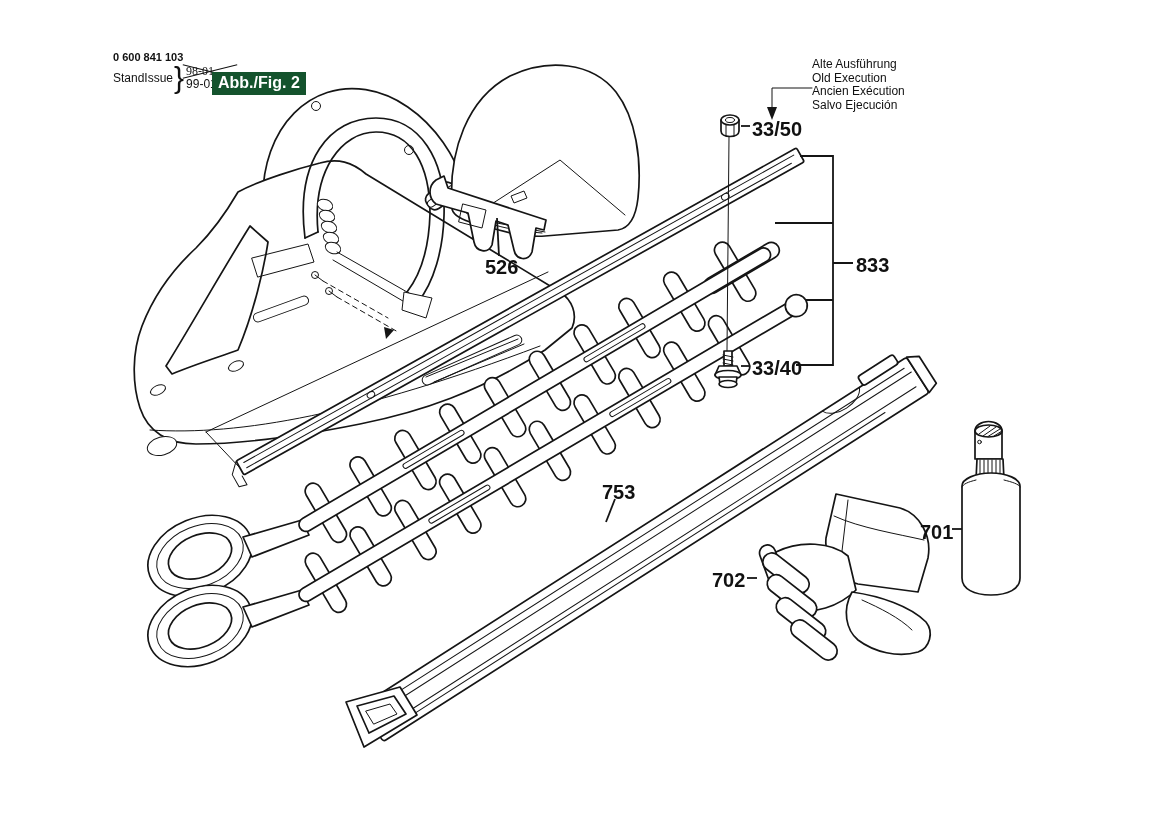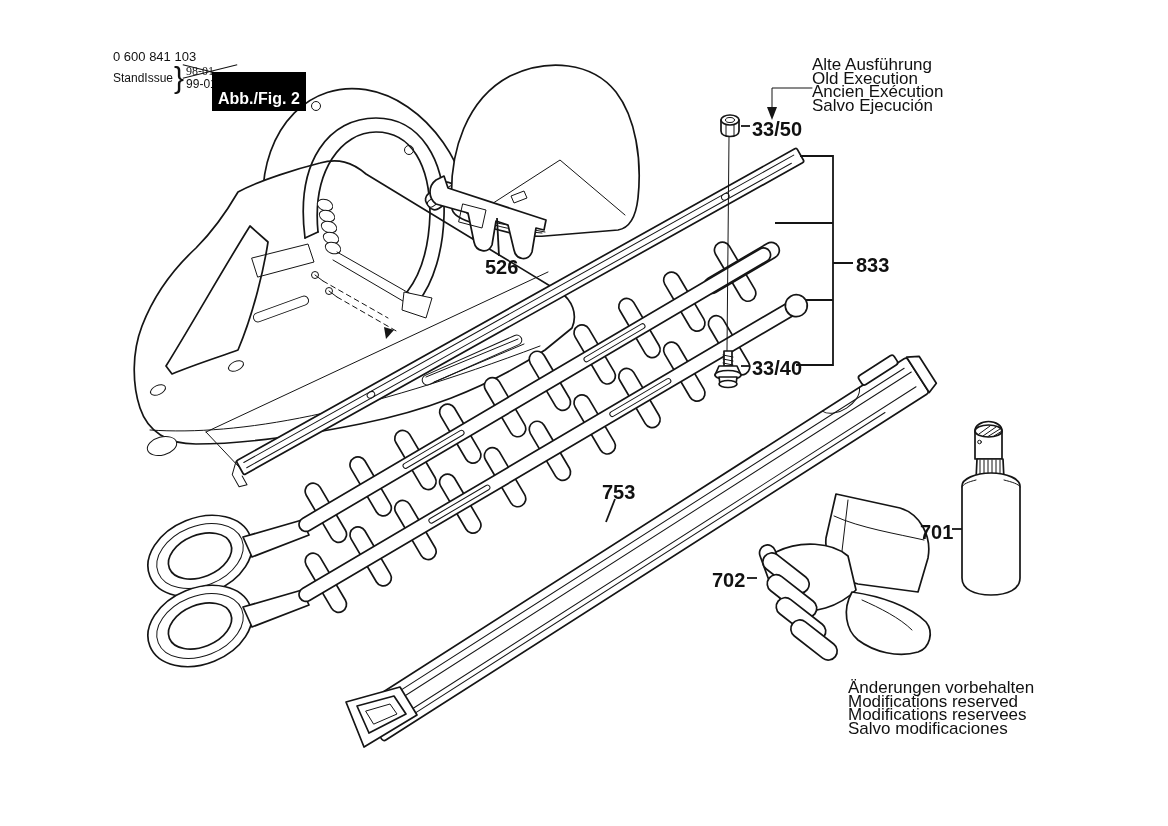--- a/index.html
+++ b/index.html
@@ -1,24 +1,24 @@
 <!DOCTYPE html>
 <html><head>
 <meta charset="utf-8">
 <style>
   html,body{margin:0;padding:0;background:#888;}
   .stage{position:relative;width:1168px;height:826px;background:#fff;margin:0 auto;
          font-family:"Liberation Sans",sans-serif;color:#111;overflow:hidden;}
   .stage svg{position:absolute;left:0;top:0;}
   .abs{position:absolute;}
-  .t12{font-size:17px;line-height:13.5px;white-space:nowrap;}
-  .t13{font-size:13px;line-height:14px;white-space:nowrap;}
+  .t12{font-size:12px;line-height:13.5px;white-space:nowrap;}
+  .t13{font-size:11px;line-height:14px;white-space:nowrap;font-weight:bold;}
   .plabel{position:absolute;font-weight:bold;font-size:20px;white-space:nowrap;}
-  .figbox{position:absolute;left:212px;top:72px;background:#000000;color:#fff;
-          font-weight:bold;font-size:16px;padding:18px 6px 3px 6px;white-space:nowrap;}
+  .figbox{position:absolute;left:212px;top:72px;background:#14532d;color:#fff;
+          font-weight:bold;font-size:16px;padding:2px 6px 3px 6px;white-space:nowrap;}
   .issue-row{position:absolute;left:113px;top:65px;display:flex;align-items:center;}
   .issue-words{display:flex;flex-direction:row;font-size:12px;line-height:13px;}
   .brace{font-size:30px;font-weight:300;line-height:26px;margin:0 2px 0 1px;}
   .issue-dates{display:flex;flex-direction:column;font-size:12px;line-height:13px;}
   .crossed{position:relative;display:inline-block;font-family:Liberation Serif, serif;}
   .crossed::before,.crossed::after{content:"";position:absolute;left:-4px;right:-4px;top:46%;
       border-top:1.6px solid #111;}
   .crossed::before{transform:rotate(14deg);}
   .crossed::after{transform:rotate(-14deg);}
   .note-block{position:absolute;left:812px;top:58px;}
@@ -287,21 +287,15 @@
 
 <div class="plabel" style="left:485px;top:256px;">526</div>
 <div class="plabel" style="left:752px;top:118px;">33/50</div>
 <div class="plabel" style="left:752px;top:357px;">33/40</div>
 <div class="plabel" style="left:856px;top:254px;">833</div>
 <div class="plabel" style="left:602px;top:481px;">753</div>
 <div class="plabel" style="left:712px;top:569px;">702</div>
 <div class="plabel" style="left:920px;top:521px;">701</div>
 
 <div class="footer-block">
-  <div class="t12">
-    <div>Änderungen vorbehalten</div>
-    <div>Modifications reserved</div>
-    <div>Modifications reservees</div>
-    <div>Salvo modificaciones</div>
-  </div>
 </div>
 
 </div>
 
 </body></html>

